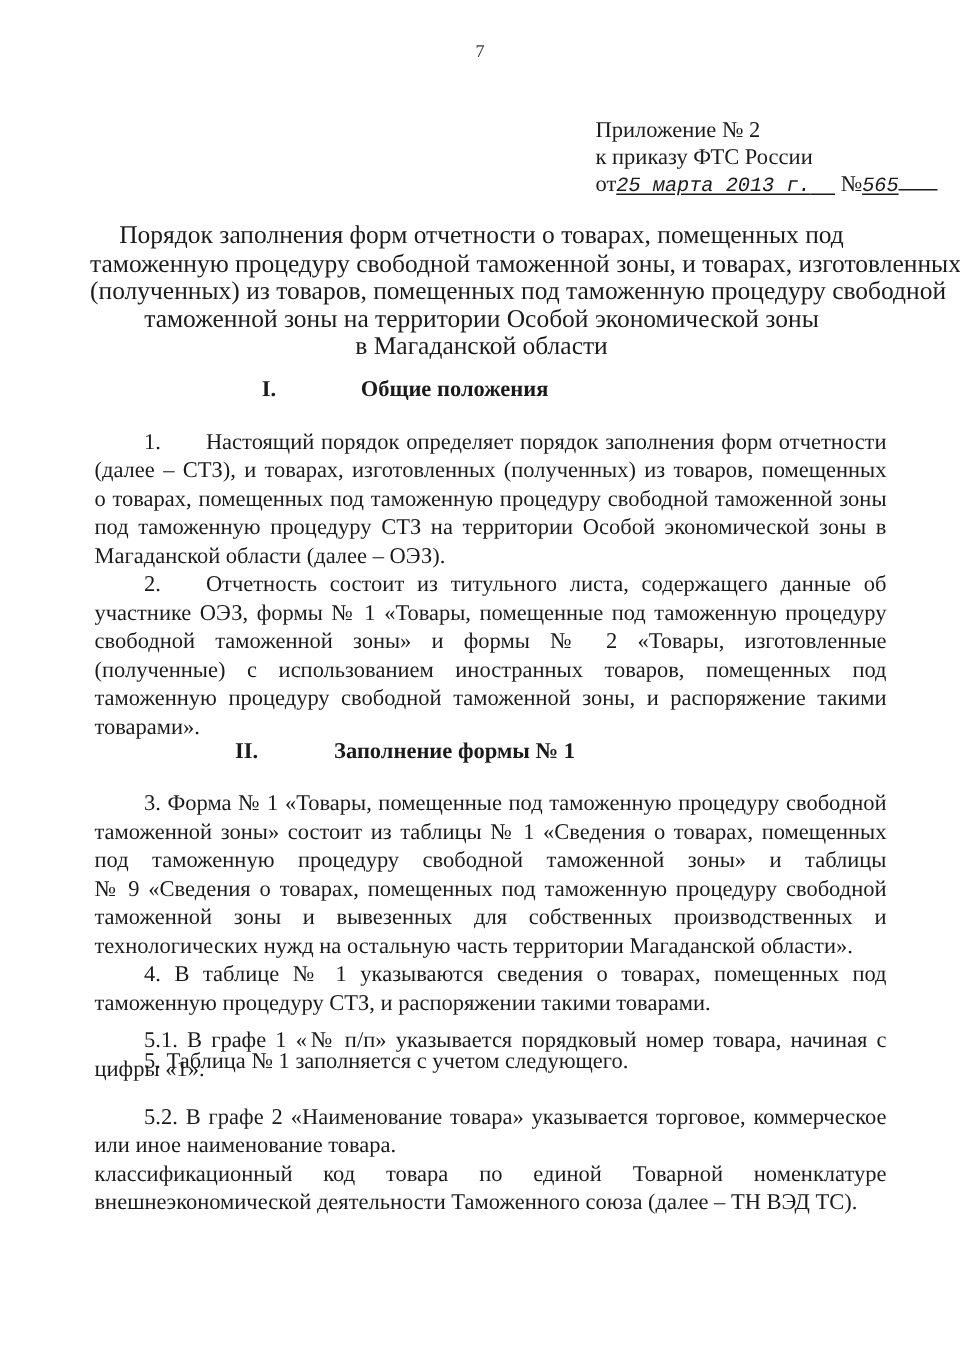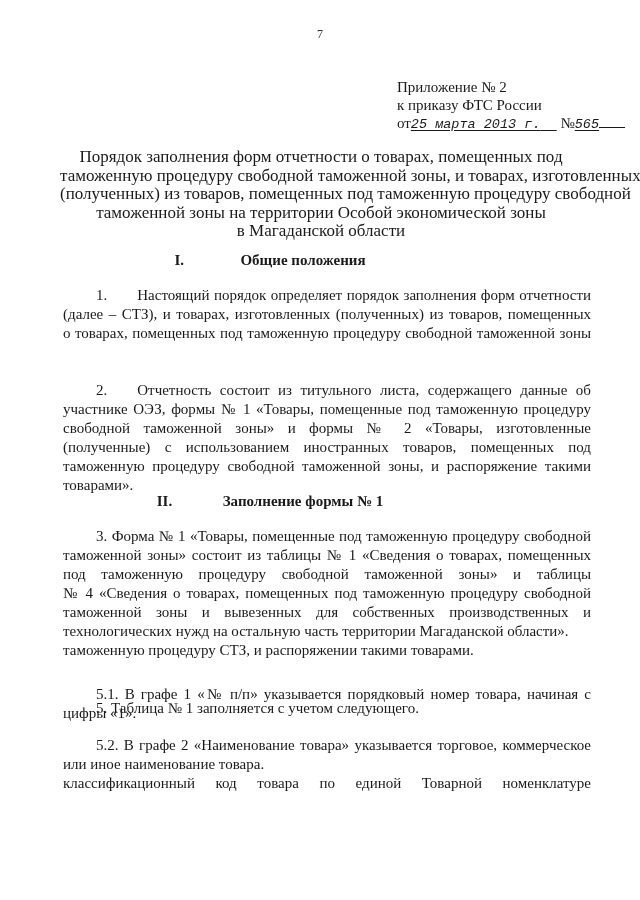--- a/index.html
+++ b/index.html
@@ -42,57 +42,61 @@
 </div>
 
 <div class="section-heading" style="top:252px;">
   <span class="num">I.</span><span>Общие положения</span>
 </div>
 
 <div class="body-block" style="top:286px;">
   <div class="line indent">1.  Настоящий порядок определяет порядок заполнения форм отчетности</div>
   <div class="line">(далее – СТЗ), и товарах, изготовленных (полученных) из товаров, помещенных</div>
   <div class="line">о товарах, помещенных под таможенную процедуру свободной таможенной зоны</div>
+  <div class="line">под таможенную процедуру СТЗ на территории Особой экономической зоны в</div>
+  <div class="line last">Магаданской области  (далее – ОЭЗ).</div>
 </div>
 
 <div class="body-block" style="top:381px;">
   <div class="line indent">2.  Отчетность состоит из титульного листа, содержащего данные об</div>
   <div class="line">участнике ОЭЗ, формы № 1 «Товары, помещенные под таможенную процедуру</div>
   <div class="line">свободной таможенной зоны» и формы № 2 «Товары, изготовленные</div>
   <div class="line">(полученные) с использованием иностранных товаров, помещенных под</div>
   <div class="line">таможенную процедуру свободной таможенной зоны, и распоряжение такими</div>
   <div class="line last">товарами».</div>
 </div>
 
 <div class="section-heading" style="top:493px;">
   <span class="num">II.</span><span>Заполнение формы № 1</span>
 </div>
 
 <div class="body-block" style="top:527px;">
   <div class="line indent">3. Форма № 1 «Товары, помещенные под таможенную процедуру свободной</div>
   <div class="line">таможенной зоны» состоит из таблицы № 1 «Сведения о товарах, помещенных</div>
   <div class="line">под таможенную процедуру свободной таможенной зоны» и таблицы</div>
-  <div class="line">№ 4 «Сведения о товарах, помещенных под таможенную процедуру свободной</div>
+  <div class="line">№ 9 «Сведения о товарах, помещенных под таможенную процедуру свободной</div>
   <div class="line">таможенной зоны и вывезенных для собственных производственных и</div>
   <div class="line last">технологических нужд на остальную часть территории Магаданской области».</div>
 </div>
 
 <div class="body-block" style="top:641px;">
+  <div class="line indent">4. В таблице № 1 указываются сведения о товарах, помещенных под</div>
   <div class="line last">таможенную процедуру СТЗ,  и распоряжении такими товарами.</div>
 </div>
 
 <div class="body-block" style="top:679px;margin-top:20px;">
   <div class="line indent last">5. Таблица № 1 заполняется с учетом следующего.</div>
 </div>
 
 <div class="body-block" style="top:685px;">
   <div class="line indent">5.1. В графе 1 «№ п/п» указывается порядковый номер товара, начиная с</div>
   <div class="line last">цифры «1».</div>
 </div>
 
 <div class="body-block" style="top:736px;">
   <div class="line indent">5.2. В графе 2 «Наименование товара» указывается торговое, коммерческое</div>
   <div class="line last">или иное наименование товара.</div>
 </div>
 
 <div class="body-block" style="top:774px;">
   <div class="line">классификационный код товара по единой Товарной номенклатуре</div>
+  <div class="line last">внешнеэкономической деятельности Таможенного союза (далее – ТН ВЭД ТС).</div>
 </div>
 
 </body></html>

